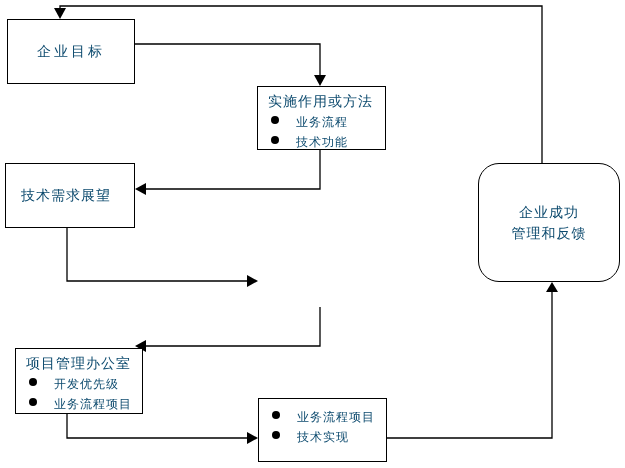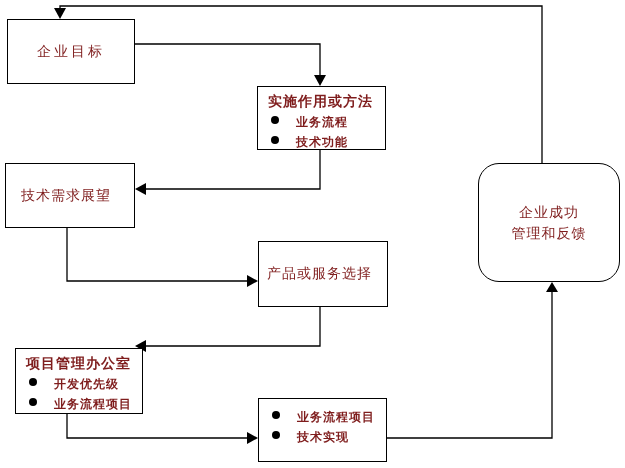--- a/index.html
+++ b/index.html
@@ -2,21 +2,21 @@
 <html><head>
 <meta charset="utf-8">
 <style>
   html, body { margin: 0; padding: 0; background: #ffffff; }
   .canvas {
     position: relative;
     width: 625px;
     height: 468px;
     background: #ffffff;
     font-family: "DejaVu Sans", sans-serif;
-    color: #7f1d1d;
+    color: #0c4a6e;
     overflow: hidden;
   }
   .connector-layer {
     position: absolute;
     left: 0; top: 0;
     width: 625px; height: 468px;
   }
   .connector-layer polyline {
     fill: none;
     stroke: #000000;
@@ -43,21 +43,21 @@
     align-items: center;
     justify-content: flex-start;
     padding-left: 15px;
   }
   .title {
     font-size: 14px;
     letter-spacing: 1px;
     white-space: nowrap;
   }
   .title-wide { letter-spacing: 3px; }
-  .list-node { padding-top: 5px; font-weight: bold; }
+  .list-node { padding-top: 5px; }
   .list-node .title {
     display: block;
     margin: 1px 0 0 10px;
     line-height: 16px;
   }
   .bullet-row {
     display: flex;
     align-items: flex-start;
     margin: 7px 0 0 13px;
     font-size: 12px;
@@ -124,23 +124,20 @@
     <div class="bullet-row">
       <span class="bullet-dot"></span>
       <span>技术功能</span>
     </div>
   </div>
 
   <div class="node node-left" style="left:5px; top:163px; width:130px; height:65px;">
     <span class="title">技术需求展望</span>
   </div>
 
-  <div class="node node-left" style="left:258px; top:241px; width:130px; height:66px; padding-left:8px;">
-    <span class="title">产品或服务选择</span>
-  </div>
 
   <div class="node list-node" style="left:15px; top:320px; width:128px; height:66px;margin-top:28px;">
     <span class="title">项目管理办公室</span>
     <div class="bullet-row">
       <span class="bullet-dot"></span>
       <span>开发优先级</span>
     </div>
     <div class="bullet-row">
       <span class="bullet-dot"></span>
       <span>业务流程项目</span>

